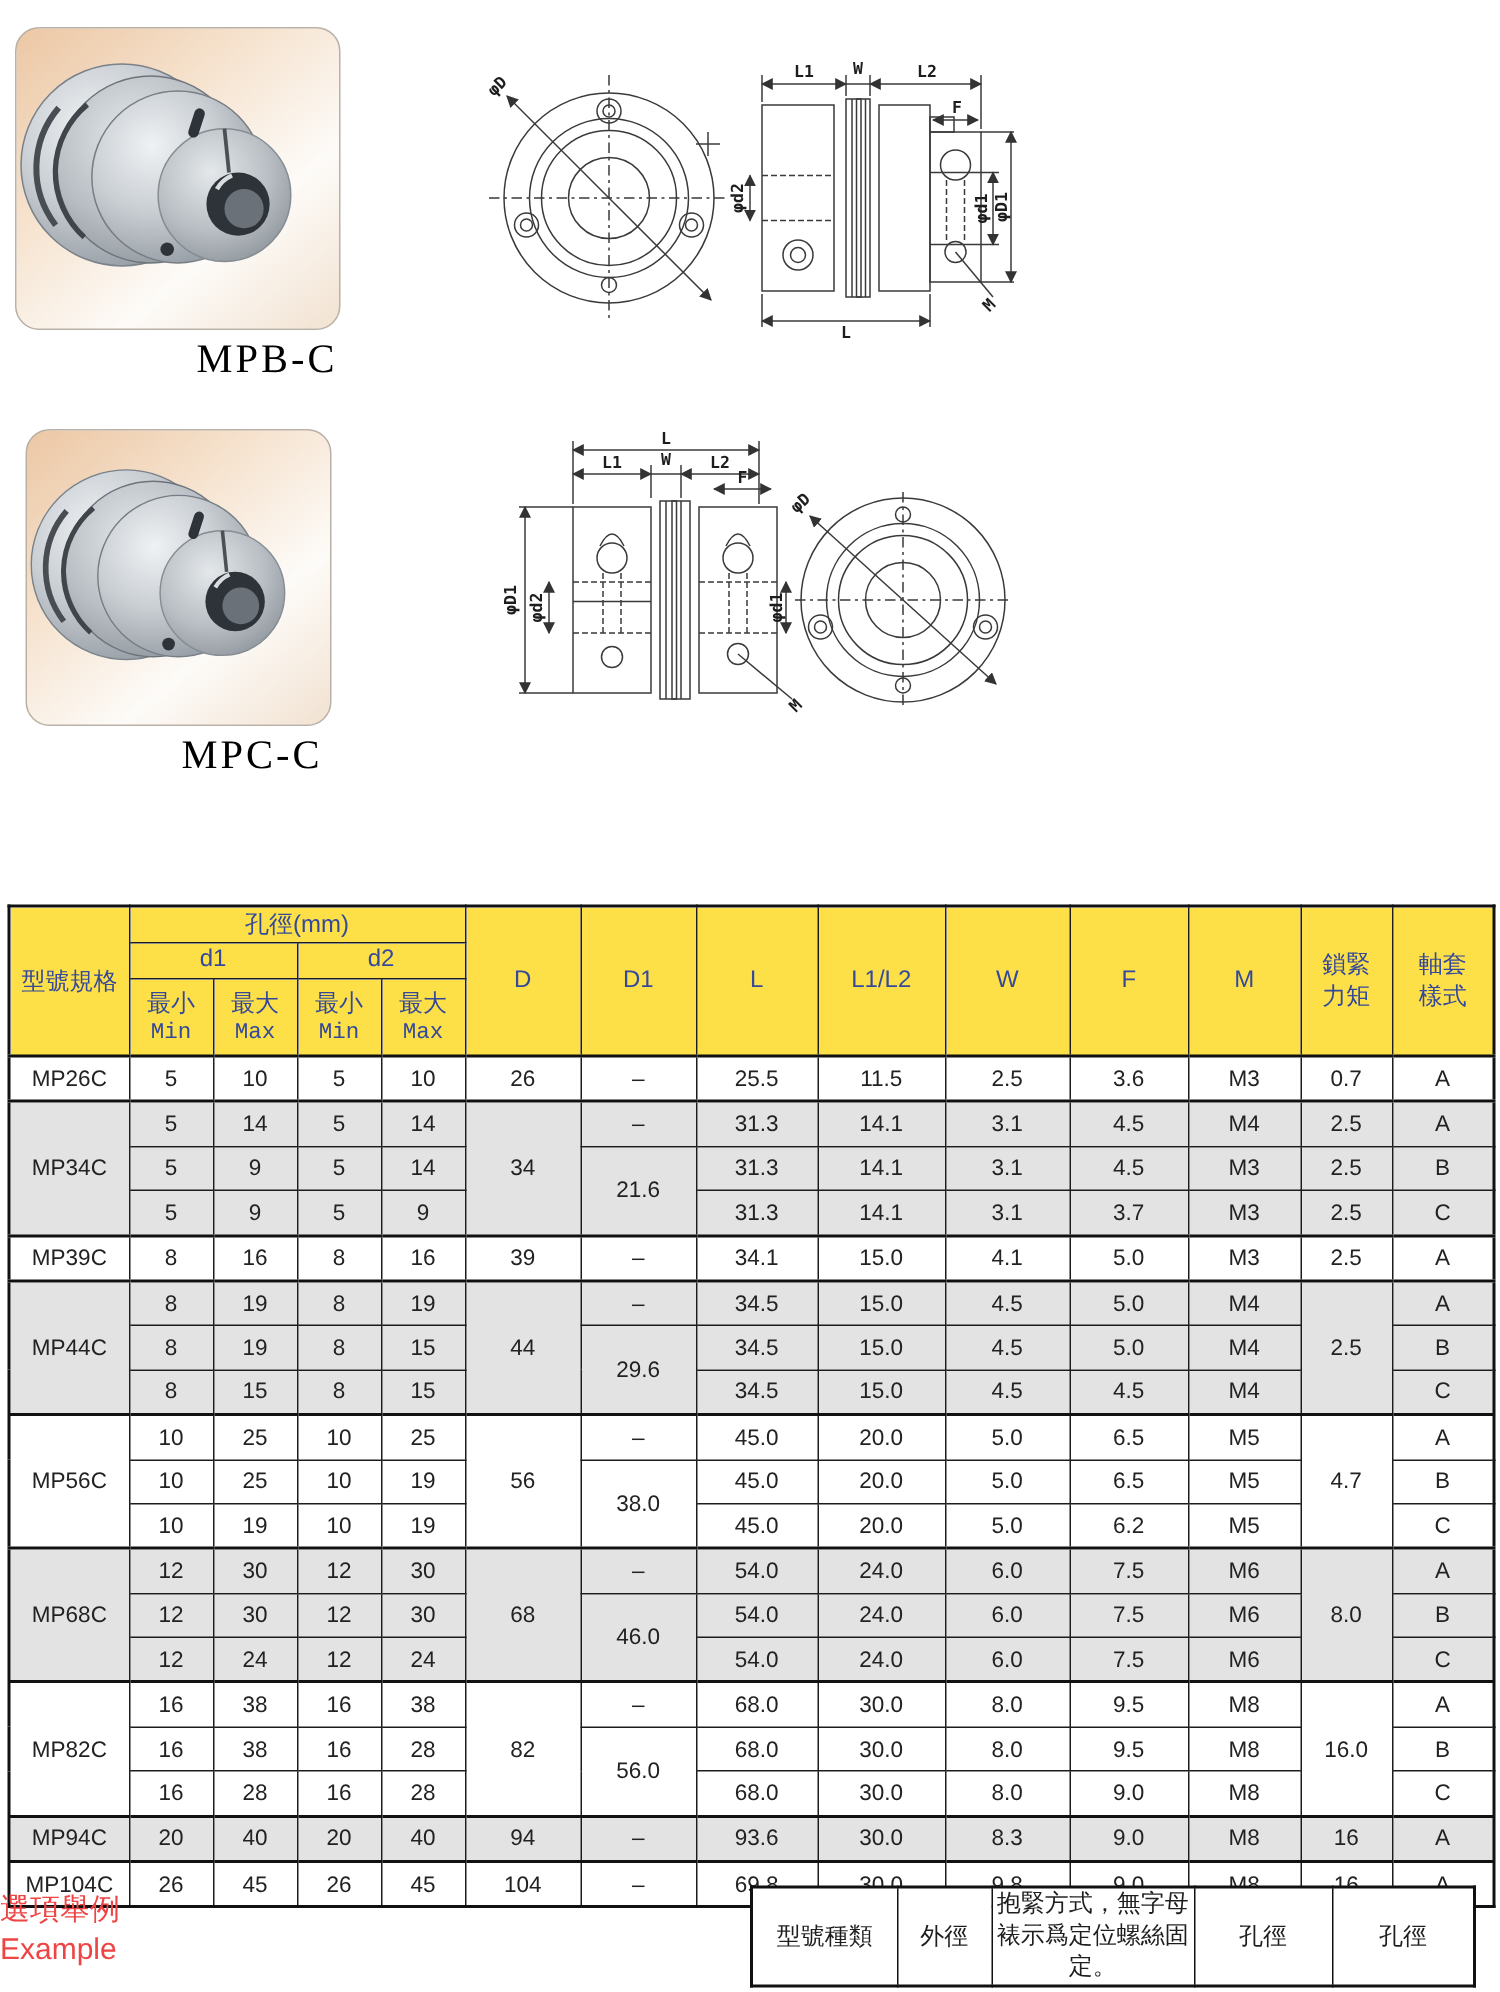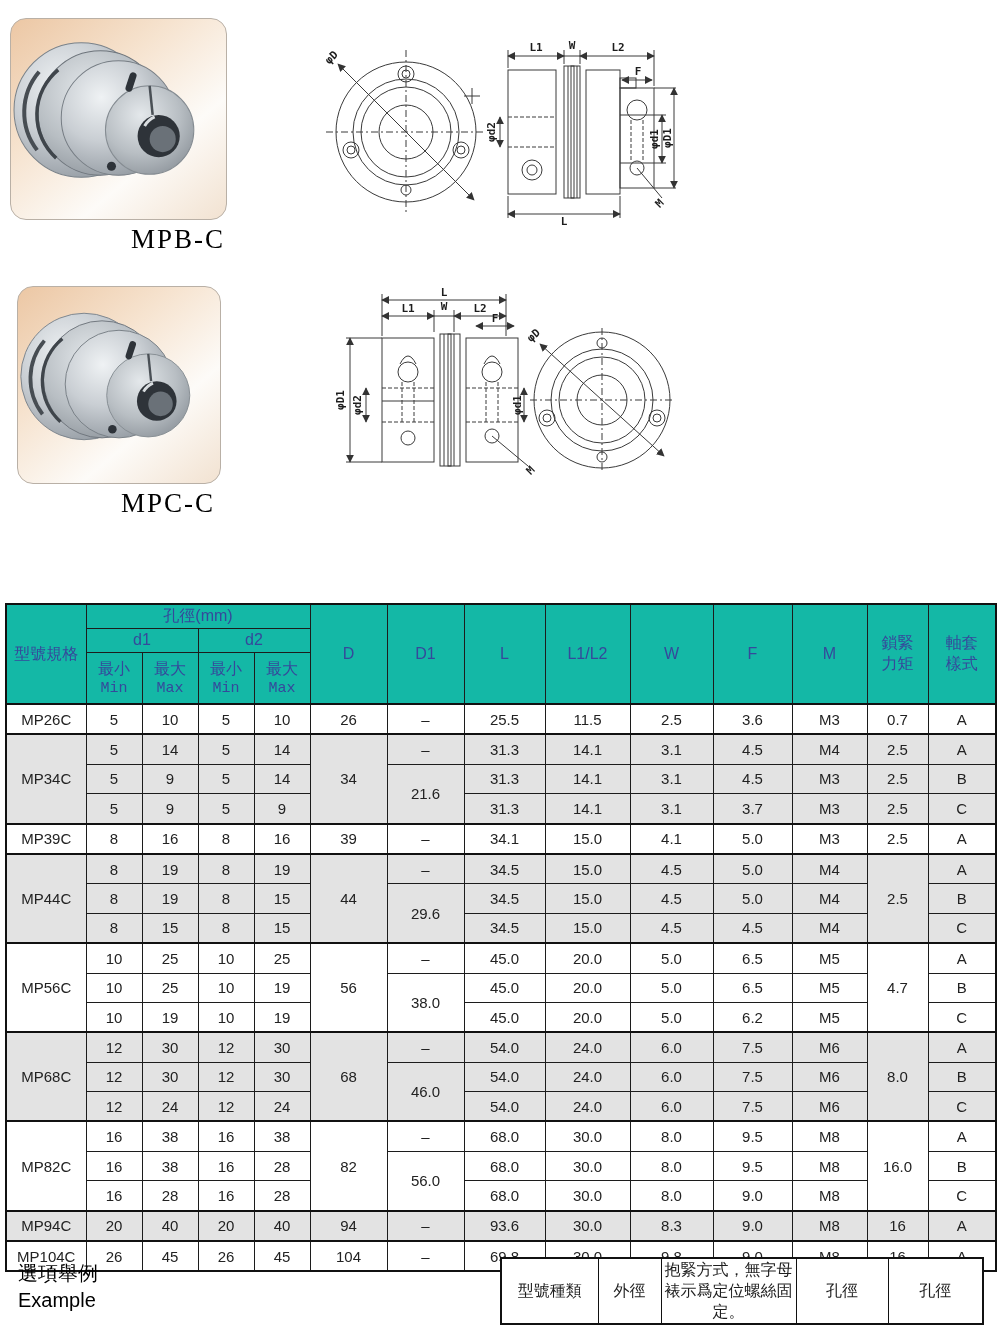--- a/index.html
+++ b/index.html
@@ -18,28 +18,28 @@
   svg.drawing text{fill:#1d1d1d;font-family:"DejaVu Sans Mono",monospace;
       font-size:11px;font-weight:bold;text-anchor:middle;stroke:none;}
   .thin{stroke-width:.8;}
   .dash{stroke-dasharray:7 3 2 3;stroke-width:.8;}
   .hid{stroke-dasharray:4 2;stroke-width:.8;}
   .fillDark{fill:#222;stroke:none;}
   
   table.spec{border-collapse:collapse;table-layout:fixed;width:990px;border:2px solid #111;}
   .spec th,.spec td{border:1px solid #1c1c1c;text-align:center;vertical-align:middle;
       padding:0;overflow:hidden;}
-  .spec thead th{background:#14b8a6;color:#35499b;font-weight:normal;font-size:16px;}
+  .spec thead th{background:#fde047;color:#35499b;font-weight:normal;font-size:16px;}
   .spec thead th .en{font-size:15px;font-family:Liberation Mono, monospace;}
   .spec tbody td{font-size:15px;color:#222;height:28.4px;line-height:1;background:#fff;}
   .spec tr.shaded td{background:#e3e3e3;}
   .spec tr.gstart td{border-top:2px solid #111;}
   .hr1{height:24px;} .hr2{height:24px;} .hr3{height:52px;}
   
-  .caption{font-size:20px;line-height:1.35;color:#000000;padding-left:18px;}
+  .caption{font-size:20px;line-height:1.35;color:#ef4444;}
   
   table.example{border-collapse:collapse;table-layout:fixed;width:482px;border:2px solid #111;}
   .example td{border:1px solid #111;text-align:center;vertical-align:middle;padding:0;}
   .example tr.vrow td{background:#d2d2d2;color:#35499b;font-size:16px;height:31px;
       font-family:"DejaVu Sans Mono",monospace;font-weight:600;letter-spacing:2px;}
   .example tr.lrow td{background:#fff;color:#1e1e1e;font-size:16px;height:35px;}
   .example td.note{font-size:11px;line-height:1.3;padding:1px 2px;letter-spacing:0;}
 </style>
 </head>
 <body>

